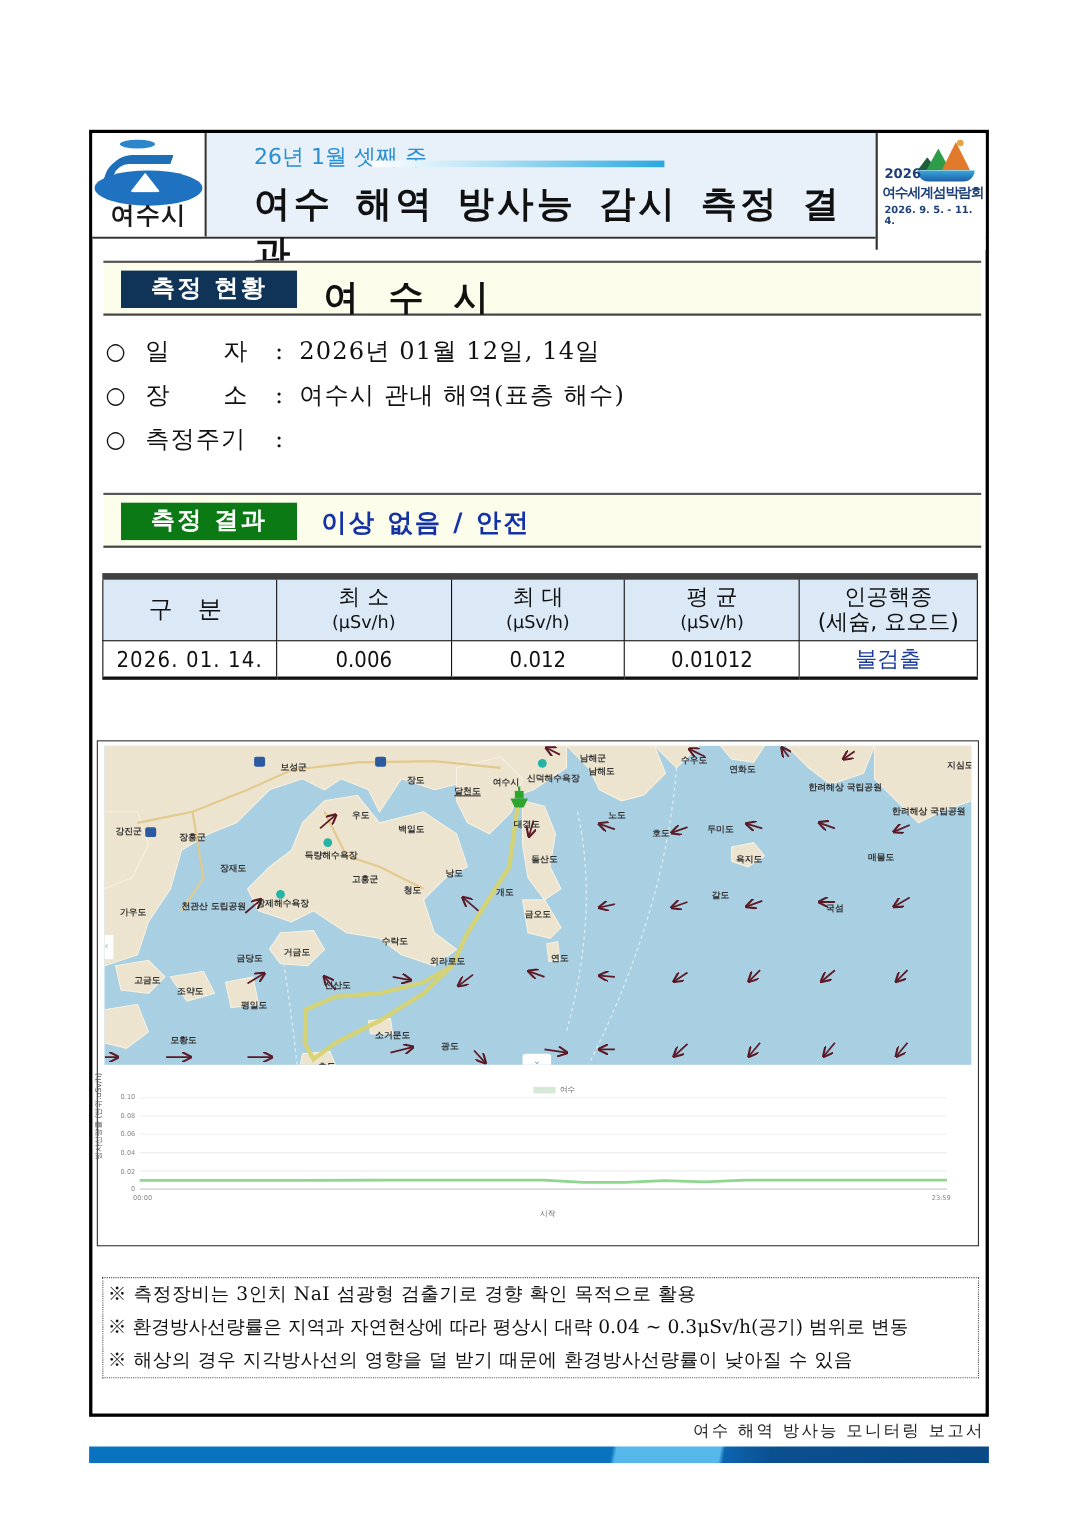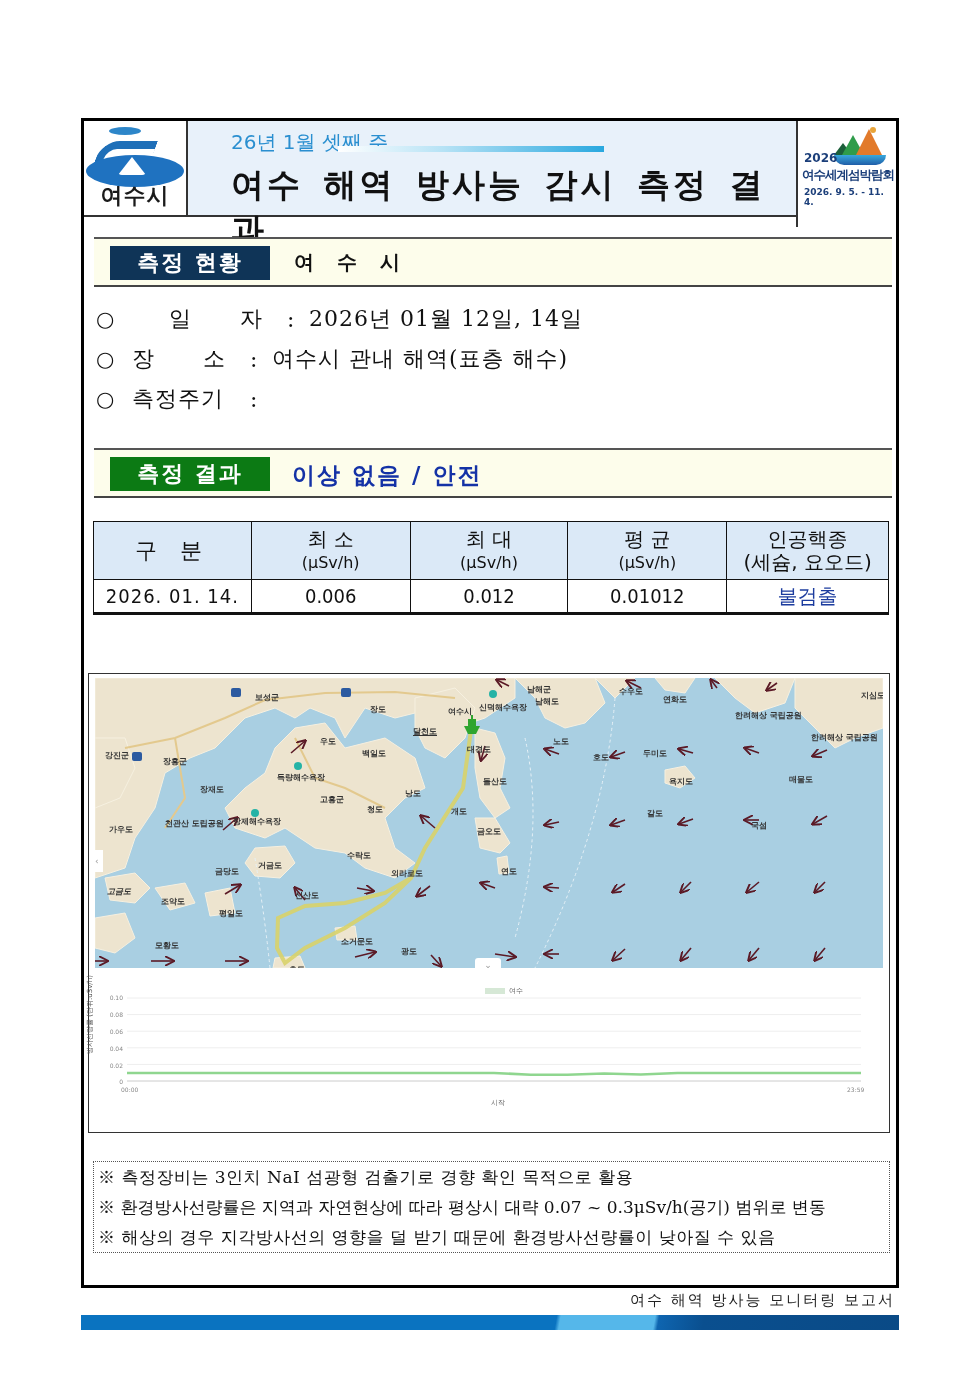--- a/index.html
+++ b/index.html
@@ -29,34 +29,34 @@
   .logo-right .wave { position: absolute; left: 36px; top: 34px; width: 52px; height: 10px; border-radius: 0 0 26px 26px; background: linear-gradient(180deg, #38a8dc, #1f5ea8); }
   .logo-right .year { position: absolute; left: 6px; top: 30px; font-size: 12px; font-weight: bold; color: #1c3f7a; }
   .logo-right .expo { position: absolute; left: 4px; top: 46px; font-size: 12.5px; font-weight: bold; color: #1c3f7a; letter-spacing: -1px; }
   .logo-right .dates { position: absolute; left: 6px; top: 66px; font-size: 9px; font-weight: bold; color: #1c3f7a; }
 
   
   .sec-bar { position: absolute; left: 10px; width: 798px; height: 50px; background: #fdfdeb; border-top: 2px solid #555; border-bottom: 2px solid #444; }
   .sec-bar .tag { position: absolute; left: 16px; top: 7px; height: 34px; padding: 0 14px; color: #fff; font-weight: bold; font-size: 22px; line-height: 34px; letter-spacing: 2px; font-family: "DejaVu Sans", sans-serif; }
   .sec-bar .tag.navy { background: #0f3457; width: 160px; text-align: center; }
   .sec-bar .tag.green { background: #0c7a14; width: 160px; text-align: center; }
-  .sec-bar .val { position: absolute; left: 200px; top: 10px; font-size: 20px; font-weight: bold; letter-spacing: 8px; }
+  .sec-bar .val { position: absolute; left: 200px; top: 10px; font-size: 32px; font-weight: bold; letter-spacing: 8px; }
   .sec-bar .val.blue { color: #1432a6; letter-spacing: 2px; font-size: 23px; }
 
   .info-list { position: absolute; left: 12px; top: 178px; width: 790px; }
   .info-row { display: flex; align-items: center; height: 40px; font-family: "DejaVu Serif", serif; font-size: 22px; color: #111; }
   .info-row .bullet { width: 36px; font-size: 21px; }
   .info-row .label { width: 118px; letter-spacing: 1px; }
   .info-row .colon { width: 22px; }
   .info-row .value { flex: 1; letter-spacing: 1px; white-space: nowrap; }
 
   
   .result-table { position: absolute; left: 9px; top: 400px; width: 796px; border-collapse: collapse; font-family: "DejaVu Sans", sans-serif; }
   .result-table th, .result-table td { border: 1.5px solid #111; text-align: center; }
-  .result-table thead tr { border-top: 1px solid #404040; }
+  .result-table thead tr { border-top: 6px solid #404040; }
   .result-table th { background: #dbe9f7; height: 58px; font-weight: normal; font-size: 20px; line-height: 23px; }
   .result-table th .unit { display: block; font-size: 16px; }
   .result-table th.first { font-size: 22px; letter-spacing: 8px; }
   .result-table td { height: 34px; font-size: 20px; font-family: "DejaVu Sans Condensed", "DejaVu Sans", sans-serif; }
   .result-table td.date { letter-spacing: 1px; }
   .result-table td.nd { color: #1c3c9e; font-weight: normal; }
   .result-table tr.last td { border-bottom: 3px solid #111; }
 
   
   .figure { position: absolute; left: 4px; top: 552px; width: 802px; height: 460px; border: 1.5px solid #333; background: #fff; }
@@ -112,21 +112,21 @@
   </div>
 
   <div class="sec-bar" style="top:116px;">
     <div class="tag navy">측정 현황</div>
     <div class="val">여 수 시</div>
   </div>
 
   <div class="info-list">
     <div class="info-row">
       <span class="bullet">○</span>
-      <span class="label" style="white-space:pre;margin-left:37px;">일      자</span>
+      <span class="label" style="white-space:pre;">일      자</span>
       <span class="colon">:</span>
       <span class="value">2026년 01월 12일, 14일</span>
     </div>
     <div class="info-row">
       <span class="bullet">○</span>
       <span class="label" style="white-space:pre;">장      소</span>
       <span class="colon">:</span>
       <span class="value">여수시 관내 해역(표층 해수)</span>
     </div>
     <div class="info-row">
@@ -271,38 +271,38 @@
           <path d="M369,48 L385,48 L381,56 L373,56 Z" fill="#2fa52f"></path>
           <rect x="373" y="41" width="8" height="7" fill="#2fa52f"></rect>
           <rect x="376" y="37" width="2" height="4" fill="#2fa52f"></rect>
         </g>
       </svg>
       <div id="map-labels">
           <div class="lbl" style="left: 160px; top: 14px;">보성군</div>
           <div class="lbl" style="left: 68px; top: 78px;">장흥군</div>
           <div class="lbl" style="left: 10px; top: 72px;">강진군</div>
           <div class="lbl" style="left: 275px; top: 26px;">장도</div>
-          <div class="lbl" style="left: 318px; top: 48px; text-decoration: underline;">달천도</div>
+          <div class="lbl" style="left: 318px; top: 36px; text-decoration: underline;">달천도</div>
           <div class="lbl" style="left: 353px; top: 28px;">여수시</div>
           <div class="lbl" style="left: 225px; top: 58px;">우도</div>
           <div class="lbl" style="left: 267px; top: 70px;">백일도</div>
           <div class="lbl" style="left: 182px; top: 94px;">득량해수욕장</div>
           <div class="lbl" style="left: 105px; top: 106px;">장재도</div>
           <div class="lbl" style="left: 225px; top: 116px;">고흥군</div>
           <div class="lbl" style="left: 310px; top: 110px;">낭도</div>
           <div class="lbl" style="left: 356px; top: 128px;">개도</div>
           <div class="lbl" style="left: 70px; top: 140px;">천관산 도립공원</div>
           <div class="lbl" style="left: 14px; top: 146px;">가우도</div>
           <div class="lbl" style="left: 272px; top: 126px;">청도</div>
           <div class="lbl" style="left: 138px; top: 138px;">장제해수욕장</div>
           <div class="lbl" style="left: 252px; top: 172px;">수락도</div>
           <div class="lbl" style="left: 163px; top: 182px;">거금도</div>
           <div class="lbl" style="left: 120px; top: 188px;">금당도</div>
           <div class="lbl" style="left: 296px; top: 190px;">외라로도</div>
-          <div class="lbl" style="left: 12px; top: 208px; font-style: italic;">고금도</div>
+          <div class="lbl" style="left: 27px; top: 208px;">고금도</div>
           <div class="lbl" style="left: 66px; top: 218px;">조약도</div>
           <div class="lbl" style="left: 200px; top: 212px;">신산도</div>
           <div class="lbl" style="left: 124px; top: 230px;">평일도</div>
           <div class="lbl" style="left: 246px; top: 258px;">소거문도</div>
           <div class="lbl" style="left: 60px; top: 262px;">모황도</div>
           <div class="lbl" style="left: 306px; top: 268px;">광도</div>
           <div class="lbl" style="left: 194px; top: 286px;">초도</div>
           <div class="lbl" style="left: 384px; top: 24px;">신덕해수욕장</div>
           <div class="lbl" style="left: 432px; top: 6px;">남해군</div>
           <div class="lbl" style="left: 440px; top: 18px;">남해도</div>
@@ -349,19 +349,19 @@
           <polyline points="32.0,99.1 105.4,99.1 178.8,99.1 252.2,98.9 325.6,98.9 399.0,98.9 435.7,100.8 472.4,100.8 509.1,99.4 545.8,100.5 582.5,98.9 619.2,98.9 692.6,98.9 766.0,98.9" fill="none" stroke="#8fd68f" stroke-width="2.5"></polyline>
         </svg>
       <div class="tick-x" style="left:26px;top:112px;">00:00</div>
       <div class="tick-x" style="left:752px;top:112px;">23:59</div>
       <div class="xlabel">시작</div>
     </div>
   </div>
 
   <div class="notes">
     <div class="note">※  측정장비는 3인치 NaI 섬광형 검출기로 경향 확인 목적으로 활용</div>
-    <div class="note" style="letter-spacing:0;">※  환경방사선량률은 지역과 자연현상에 따라 평상시 대략 0.07 ~ 0.3μSv/h(공기) 범위로 변동</div>
+    <div class="note" style="letter-spacing:0;">※  환경방사선량률은 지역과 자연현상에 따라 평상시 대략 0.04 ~ 0.3μSv/h(공기) 범위로 변동</div>
     <div class="note">※  해상의 경우 지각방사선의 영향을 덜 받기 때문에 환경방사선량률이 낮아질 수 있음</div>
   </div>
 </div>
 
 <div class="footer-title">여수 해역 방사능 모니터링 보고서</div>
 <div class="footer-band"></div>
 
 </body></html>

